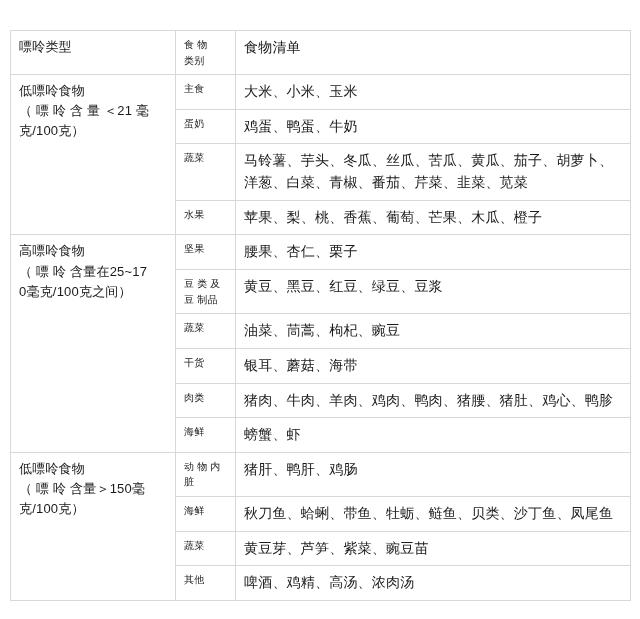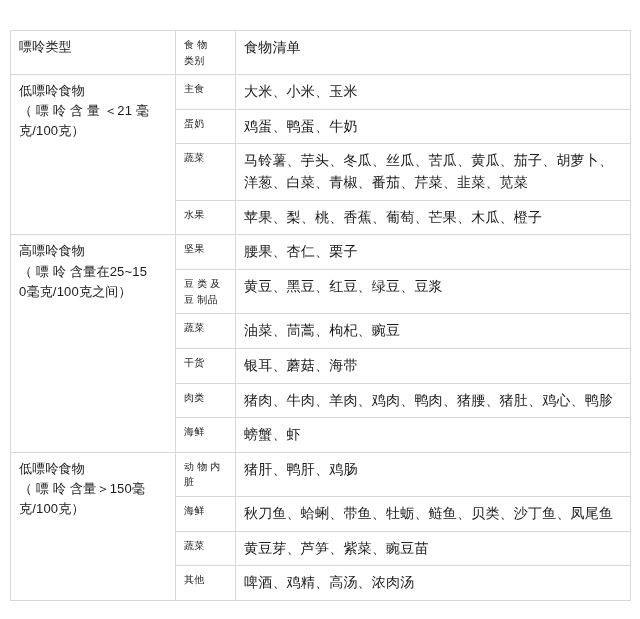--- a/index.html
+++ b/index.html
@@ -91,21 +91,21 @@
         <td class="cell-list">马铃薯、芋头、冬瓜、丝瓜、苦瓜、黄瓜、茄子、胡萝卜、洋葱、白菜、青椒、番茄、芹菜、韭菜、苋菜</td>
       </tr>
       <tr>
         <td class="cell-cat">水果</td>
         <td class="cell-list">苹果、梨、桃、香蕉、葡萄、芒果、木瓜、橙子</td>
       </tr>
 
       <tr>
         <td class="cell-type" rowspan="6">
           <span class="line2">高嘌呤食物</span>
-          <span class="line2">（ 嘌 呤 含量在25~15</span>
+          <span class="line2">（ 嘌 呤 含量在25~17</span>
           <span class="line2">0毫克/100克之间）</span>
         </td>
         <td class="cell-cat">坚果</td>
         <td class="cell-list">腰果、杏仁、栗子</td>
       </tr>
       <tr>
         <td class="cell-cat">豆 类 及 豆 制品</td>
         <td class="cell-list">黄豆、黑豆、红豆、绿豆、豆浆</td>
       </tr>
       <tr>

